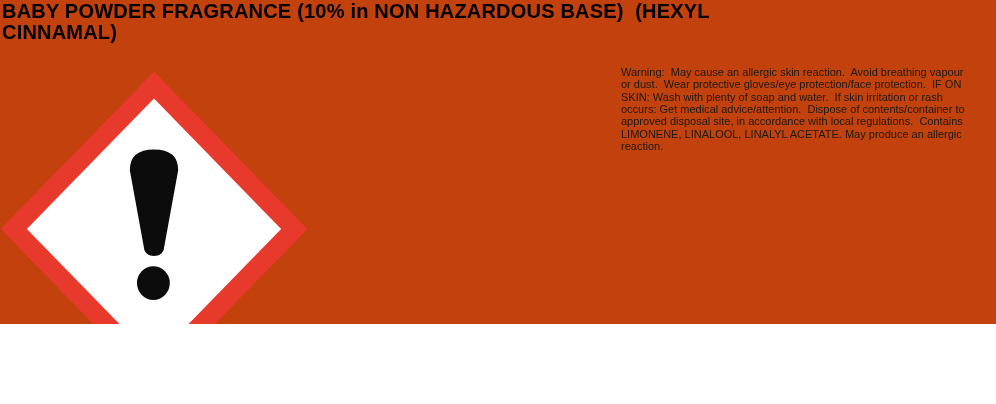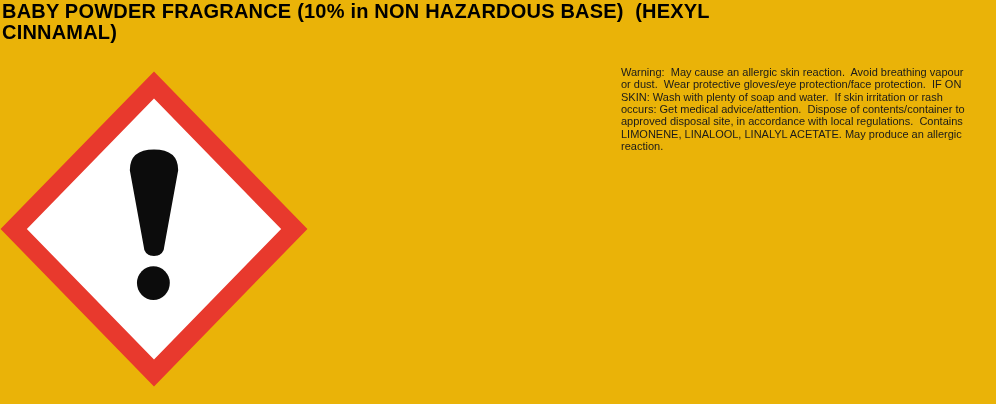--- a/index.html
+++ b/index.html
@@ -3,22 +3,22 @@
 <meta charset="utf-8">
 <style>
   html, body {
     margin: 0;
     padding: 0;
     background: #ffffff;
   }
   .canvas {
     position: relative;
     width: 996px;
-    height: 404px;
-    background: #eab308;
+    height: 324px;
+    background: #c2410c;
     overflow: hidden;
     font-family: "Liberation Sans", sans-serif;
   }
   .product-title {
     position: absolute;
     left: 2px;
     top: 1px;
     margin: 0;
     width: 990px;
     font-family: "Liberation Sans", sans-serif;

